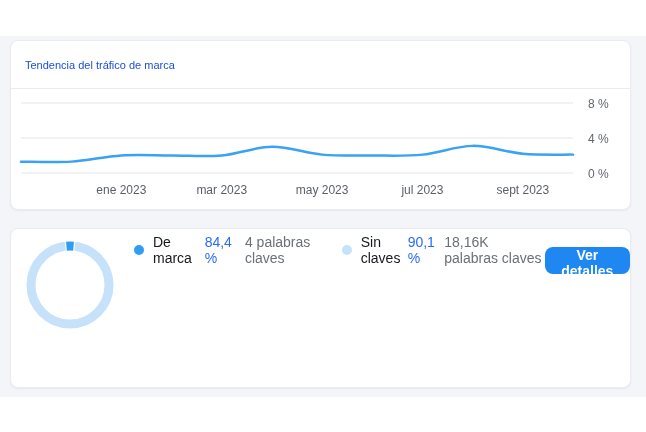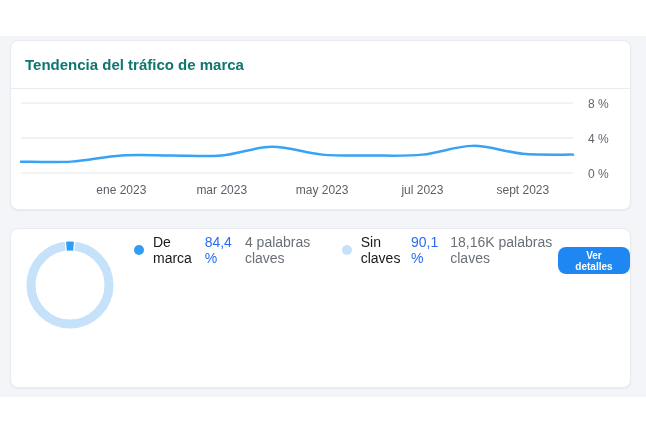--- a/index.html
+++ b/index.html
@@ -14,34 +14,34 @@
     position:absolute; left:10px; width:621px; box-sizing:border-box;
     background:#ffffff; border:1px solid #e9ebf1; border-radius:8px;
     box-shadow:0 1px 2px rgba(25,30,50,0.06);
   }
   .card--trend { top:40px;  height:170px; }
   .card--split { top:228px; height:160px; }
   .card__header {
     height:48px; display:flex; align-items:center; padding:0 14px;
     border-bottom:1px solid #eaebee; box-sizing:border-box;
   }
-  .card__title { margin:0; font-size:15px; font-weight:700; color:#0f766e; }
+  .card__title { margin:0; font-size:11px; font-weight:400; color:#1d4ed8; }
   .trend-chart { display:block; width:619px; height:120px; }
   .split-body { display:flex; align-items:flex-start; padding:8px 0 0 15px; }
   .donut { display:block; width:88px; height:88px; margin-top:4px; flex:0 0 auto; }
   .legend { margin-left:6px; display:flex; flex-direction:row; align-items:flex-start; }
   .legend-row { display:flex; align-items:center; height:26px; font-size:14px; padding-left:14px; }
   .legend-dot { width:10px; height:10px; border-radius:50%; margin-right:9px; flex:0 0 auto; }
   .legend-label { width:68px; color:#17191d; }
   .legend-value { width:53px; color:#2a6cf0; cursor:pointer; }
   .legend-detail { color:#6b7076; }
   .details-btn {
     margin-top:10px; height:27px; padding:0 15px; border:none; border-radius:8px;
     background:#1f87f1; color:#ffffff; font-family:"Liberation Sans",sans-serif;
-    font-size:10px; font-weight:700; cursor:pointer;
+    font-size:14px; font-weight:700; cursor:pointer;
   }
 </style>
 </head>
 <body>
 
 <div class="stage">
   <div class="band"></div>
 
   <section class="card card--trend">
     <div class="card__header">

